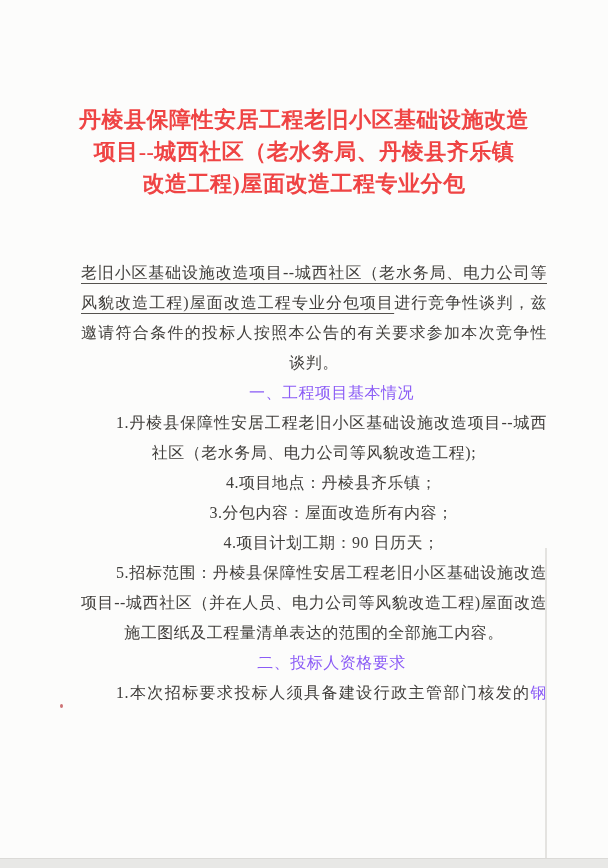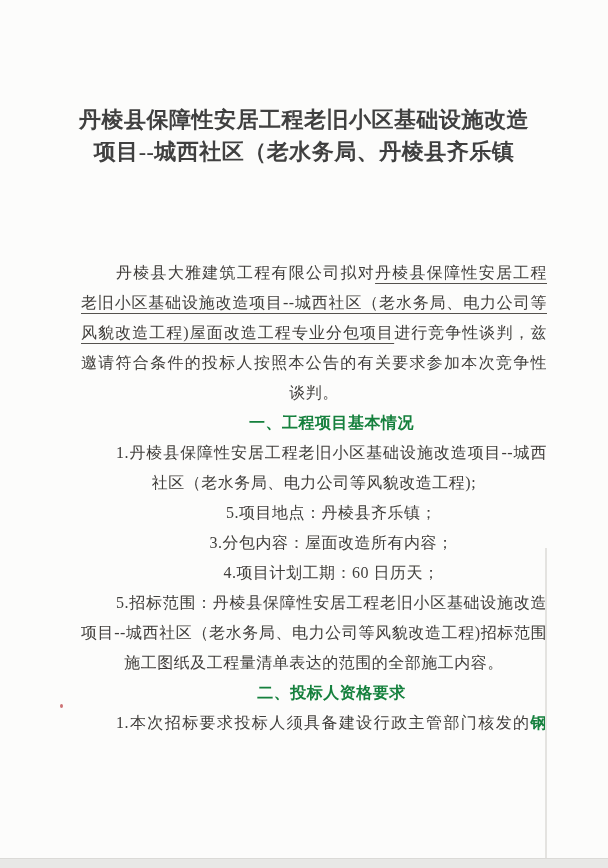--- a/index.html
+++ b/index.html
@@ -11,42 +11,42 @@
     font-family:"Liberation Serif","DejaVu Serif",serif;
   }
   .title-block {
     position:absolute;
     top:104px; left:0; right:0;
     text-align:center;
     font-size:22px;
     line-height:32px;
     font-weight:bold;
     letter-spacing:0.5px;
-    color:#404040;
+    color:#ef4444;
   }
   .title-line { height:32px; }
   .doc-body {
     position:absolute;
     top:258px; left:81px;
     width:466px;
     font-size:16px;
     line-height:30px;
     letter-spacing:0.5px;
     color:#403e3b;
   }
   .line { height:30px; text-align:center; }
   .line.justify { text-align:justify; text-align-last:justify; text-justify:inter-character; }
   .line.indent { padding-left:35px; }
   .u {
     text-decoration:underline;
     text-decoration-thickness:1px;
     text-underline-offset:5px;
     text-decoration-color:#55524e;
   }
-  .b { font-weight:bold; color:#15803d; }
+  .b { font-weight:normal; color:#8b5cf6; }
   .fold-line {
     position:absolute;
     top:548px; left:545px;
     width:2px; height:311px;
     background:#e4e3e0;
   }
   .footer-strip {
     position:absolute;
     left:0; right:0; bottom:0;
     height:9px;
@@ -62,48 +62,48 @@
     opacity:0.85;
   }
 </style>
 </head>
 <body>
 
 <div class="page">
   <div class="title-block">
       <div class="title-line">丹棱县保障性安居工程老旧小区基础设施改造</div>
       <div class="title-line">项目--城西社区（老水务局、丹棱县齐乐镇</div>
+      <div class="title-line">改造工程)屋面改造工程专业分包</div>
     </div>
   <div class="doc-body">
       <div>
-        <div class="line justify indent"><span class="">丹棱县大雅建筑工程有限公司拟对</span><span class="u ">丹棱县保障性安居工程</span></div>
         <div class="line justify"><span class="u ">老旧小区基础设施改造项目--城西社区（老水务局、电力公司等</span></div>
         <div class="line justify"><span class="u ">风貌改造工程)屋面改造工程专业分包项目</span><span class="">进行竞争性谈判，兹</span></div>
         <div class="line justify"><span class="">邀请符合条件的投标人按照本公告的有关要求参加本次竞争性</span></div>
         <div class="line"><span class="">谈判。</span></div>
       </div>
       <div>
         <div class="line indent"><span class="b">一、工程项目基本情况</span></div>
       </div>
       <div>
         <div class="line justify indent"><span class="">1.丹棱县保障性安居工程老旧小区基础设施改造项目--城西</span></div>
         <div class="line"><span class="">社区（老水务局、电力公司等风貌改造工程);</span></div>
       </div>
       <div>
-        <div class="line indent"><span class="">5.项目地点：丹棱县齐乐镇；</span></div>
+        <div class="line indent"><span class="">4.项目地点：丹棱县齐乐镇；</span></div>
       </div>
       <div>
         <div class="line indent"><span class="">3.分包内容：屋面改造所有内容；</span></div>
       </div>
       <div>
-        <div class="line indent"><span class="">4.项目计划工期：60 日历天；</span></div>
+        <div class="line indent"><span class="">4.项目计划工期：90 日历天；</span></div>
       </div>
       <div>
         <div class="line justify indent"><span class="">5.招标范围：丹棱县保障性安居工程老旧小区基础设施改造</span></div>
-        <div class="line justify"><span class="">项目--城西社区（老水务局、电力公司等风貌改造工程)招标范围</span></div>
+        <div class="line justify"><span class="">项目--城西社区（并在人员、电力公司等风貌改造工程)屋面改造</span></div>
         <div class="line"><span class="">施工图纸及工程量清单表达的范围的全部施工内容。</span></div>
       </div>
       <div>
         <div class="line indent"><span class="b">二、投标人资格要求</span></div>
       </div>
       <div>
         <div class="line justify indent"><span class="">1.本次招标要求投标人须具备建设行政主管部门核发的</span><span class="b">钢</span></div>
       </div>
     </div>
   <div class="fold-line"></div>

